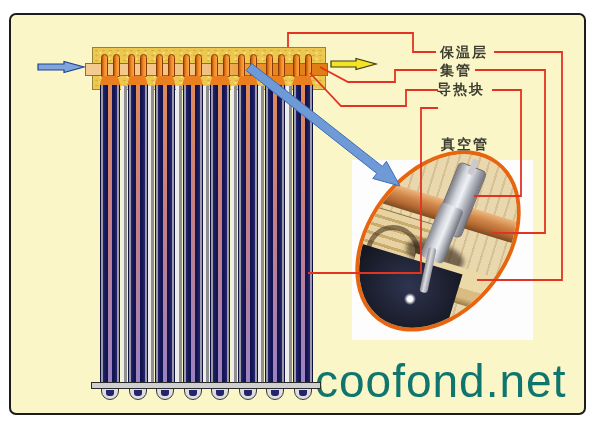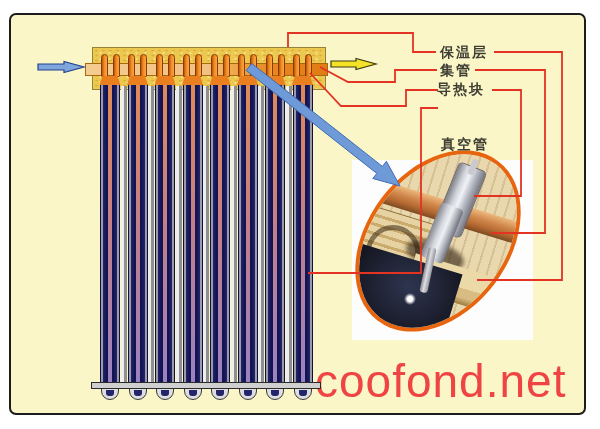--- a/index.html
+++ b/index.html
@@ -34,21 +34,21 @@
         background:linear-gradient(180deg,#e08a56 0%,#c57f85 45%,#9a82c2 100%) center/4px 100% no-repeat,
                    linear-gradient(90deg,#9b9ba8 0%,#9b9ba8 9%,#252670 9%,#131452 30%,#131452 70%,#252670 91%,#9b9ba8 91%,#9b9ba8 100%);}
   .rail{position:absolute;left:91px;top:382px;width:230px;height:7px;background:#cfcfcf;
         border:1px solid #2b2b2b;box-sizing:border-box;z-index:3;}
   .cap{position:absolute;top:388px;width:18px;height:12px;background:#dedede;border:1.5px solid #3a3a3a;
        border-radius:0 0 9px 9px;box-sizing:border-box;z-index:2;}
   .cap i{position:absolute;left:50%;top:1px;width:8px;height:6px;margin-left:-4px;background:#23246b;
          border-radius:0 0 3px 3px;display:block;}
 
   
-  .watermark{position:absolute;left:315px;top:358px;z-index:1;color:#ef4444;
+  .watermark{position:absolute;left:315px;top:358px;z-index:1;color:#0f766e;
              font:400 46px/1 "Liberation Sans",sans-serif;letter-spacing:1px;}
 
   
   .photo-rect{position:absolute;left:352px;top:160px;width:181px;height:180px;background:#fdfdfd;z-index:5;}
   .oval{position:absolute;left:338px;top:170px;width:200px;height:142px;box-sizing:border-box;
         border:4px solid #e8650f;border-radius:50%;overflow:hidden;transform:rotate(-53deg);
         background:#e9d8ae;z-index:6;}
   .oval-photo{position:absolute;left:50%;top:50%;width:200px;height:200px;margin:-100px 0 0 -100px;
               transform:rotate(53deg);background:#e9d8ae;}
   .oval-photo::before{content:"";position:absolute;inset:0;

